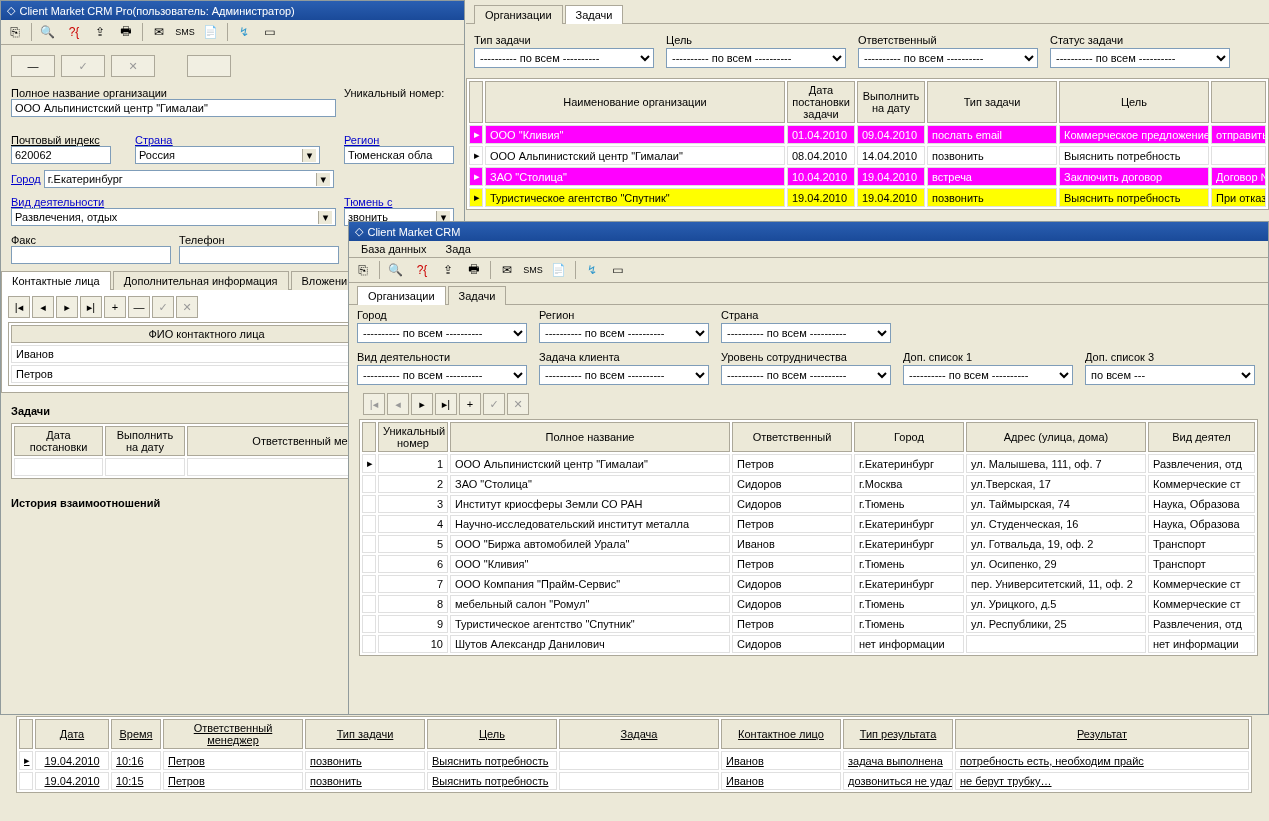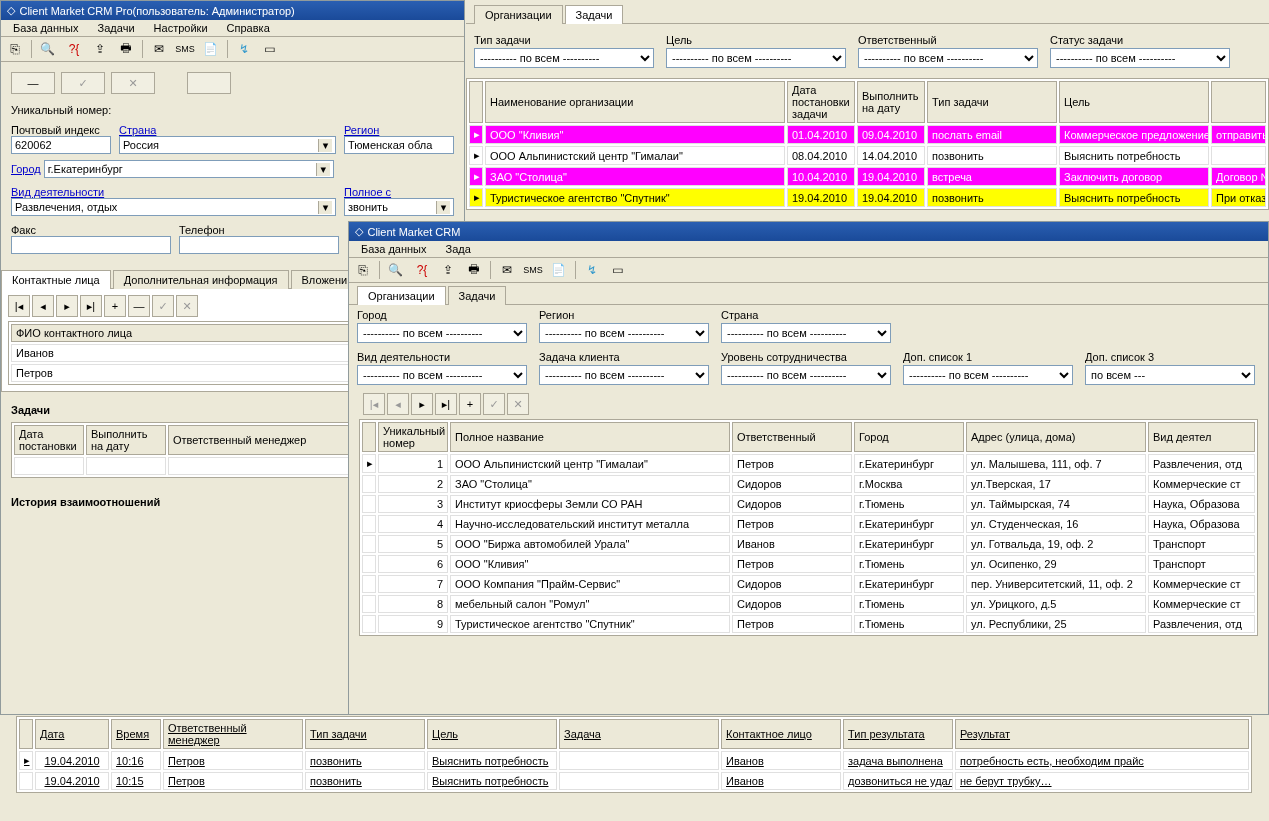--- a/index.html
+++ b/index.html
@@ -17,21 +17,21 @@
 input[type=text], .combo { background: #fff; border: 1px solid #7f9db9; padding: 1px 3px; height: 18px; font-size: 11px; }
 .combo { display: inline-flex; align-items: center; justify-content: space-between; }
 .combo .arr { background: #ece9d8; border-left: 1px solid #aca899; width: 14px; text-align: center; }
 .btnrow { display: flex; gap: 6px; margin: 4px 0 10px; }
 .btnrow button, .navbtn { width: 44px; height: 22px; background: #f1efe2; border: 1px solid #aca899; }
 .navbtn { width: 22px; }
 .tabs { display: flex; border-bottom: 1px solid #aca899; }
 .tab { padding: 3px 10px; border: 1px solid #aca899; border-bottom: none; background: #ece9d8; margin-right: 2px; position: relative; top: 1px; }
 .tab.active { background: #fff; }
 .grid { border: 1px solid #aca899; background: #fff; }
-.grid th { background: #ece9d8; border: 1px solid #aca899; padding: 2px 4px; font-weight: normal; text-align: left; margin-left: 14px; }
+.grid th { background: #ece9d8; border: 1px solid #aca899; padding: 2px 4px; font-weight: normal; text-align: center; margin-left: 14px; }
 .grid td { border: 1px solid #e0e0e0; padding: 2px 4px; white-space: nowrap; overflow: hidden; }
 .grid tr.row-magenta td { background: #ff00ff; color: #fff; }
 .grid tr.row-yellow td { background: #ffff00; }
 .filterrow { display: flex; gap: 12px; padding: 4px 8px; }
 .filter label { display: block; margin-bottom: 2px; }
 .sel { border: 1px solid #7f9db9; background: #fff; padding: 1px; height: 20px; font-size: 11px; }
 .secw { position: absolute; }
 .ico-y { width: 24px; height: 20px; background: #ffcc00; border: 1px solid #333; }
 </style>
 </head>
@@ -108,26 +108,20 @@
         </tr>
       </tbody>
   </table>
 </div>
 
 <div class="window" style="left:0; top:0; width:465px; height:715px;">
   <div class="titlebar">
     <span>◇</span>
     <span>Client Market CRM Pro(пользователь: Администратор)</span>
   </div>
-  <div class="menubar">
-    <span>База данных</span>
-    <span>Задачи</span>
-    <span>Настройки</span>
-    <span>Справка</span>
-  </div>
   <div class="toolbar">
     <span class="tb">⎘</span>
       <span class="sep"></span>
     <span class="tb">🔍</span>
     <span class="tb" style="color:#c00">?{</span>
     <span class="tb">⇪</span>
     <span class="tb">🖶</span>
       <span class="sep"></span>
     <span class="tb">✉</span>
     <span class="tb" style="font-size:9px">SMS</span>
@@ -138,56 +132,60 @@
   </div>
   <div class="panel">
     <div class="btnrow">
       <button>—</button>
       <button style="color:#999">✓</button>
       <button style="color:#999">✕</button>
       <span style="width:20px"></span>
       <button class="ico-y"></button>
     </div>
     <div style="display:flex; gap:8px;">
+      <div style="flex:1">
+        <label>Полное название организации</label>
+        <input type="text" style="width: 100%;" value="ООО Альпинистский центр &quot;Гималаи&quot;">
+      </div>
       <div style="width:110px">
         <label>Уникальный номер:</label>
       </div>
     </div>
-    <div style="display:flex; gap:8px; margin-top:8px;">
+    <div style="display:flex; gap:24px; margin-top:17px;text-decoration:underline;">
       <div style="width:100px"><label>Почтовый индекс</label><input type="text" style="width: 100%;" value="620062"></div>
       <div style="flex:1"><label class="link">Страна</label><div class="combo" style="width:100%">
             <span>Россия</span>
             <span class="arr">▾</span>
           </div></div>
       <div style="width:110px"><label class="link">Регион</label><input type="text" style="width: 100%;" value="Тюменская обла"></div>
     </div>
     <div style="margin-top:6px;">
       <label class="link">Город</label>
       <div class="combo" style="width:290px">
           <span>г.Екатеринбург</span>
           <span class="arr">▾</span>
         </div>
     </div>
     <div style="display:flex; gap:8px; margin-top:8px;">
       <div style="flex:1"><label class="link">Вид деятельности</label><div class="combo" style="width:100%">
             <span>Развлечения, отдых</span>
             <span class="arr">▾</span>
           </div></div>
-      <div style="width:110px"><label class="link">Полное с</label><div class="combo" style="width:100%">
+      <div style="width:110px"><label class="link">Тюмень с</label><div class="combo" style="width:100%">
             <span>звонить</span>
             <span class="arr">▾</span>
           </div></div>
     </div>
     <div style="display:flex; gap:8px; margin-top:8px;">
       <div style="width:160px"><label>Факс</label><input type="text" style="width: 100%;"></div>
       <div style="width:160px"><label>Телефон</label><input type="text" style="width: 100%;"></div>
     </div>
   </div>
 
-  <div class="tabs" style="margin-top:9px;align-items:flex-end;">
+  <div class="tabs" style="margin-top:0;align-items:flex-end;">
     <div class="tab active">Контактные лица</div>
     <div class="tab">Дополнительная информация</div>
     <div class="tab">Вложени</div>
   </div>
   <div style="padding:6px; background:#fff; border:1px solid #aca899; border-top:none;">
     <div style="display:flex; gap:2px; margin-bottom:4px;">
       <button class="navbtn">|◂</button>
       <button class="navbtn">◂</button>
       <button class="navbtn">▸</button>
       <button class="navbtn">▸|</button>
@@ -212,21 +210,21 @@
           </tr>
     </tbody>
       </table>
   </div>
 
   <div style="padding:6px 10px;">
     <div style="font-weight:bold; margin:6px 0;">Задачи</div>
     <table class="grid" style="width:100%;">
       <tbody>
           <tr>
-        <th style="width:70px">Дата постановки</th>
+        <th style="width:89px">Дата постановки</th>
         <th style="width:80px">Выполнить на дату</th>
         <th>Ответственный менеджер</th>
       </tr>
       <tr>
             <td>&nbsp;</td>
             <td></td>
             <td></td>
           </tr>
     </tbody>
       </table>
@@ -439,15 +437,24 @@
         </tr>
         <tr>
           <td></td>
           <td style="text-align:right">9</td>
           <td>Туристическое агентство "Спутник"</td>
           <td>Петров</td>
           <td>г.Тюмень</td>
           <td>ул. Республики, 25</td>
           <td>Развлечения, отд</td>
         </tr>
+        <tr>
+          <td></td>
+          <td style="text-align:right">10</td>
+          <td>Шутов Александр Данилович</td>
+          <td>Сидоров</td>
+          <td>нет информации</td>
+          <td></td>
+          <td>нет информации</td>
+        </tr>
       </tbody>
   </table>
 </div>
 
 </body></html>

